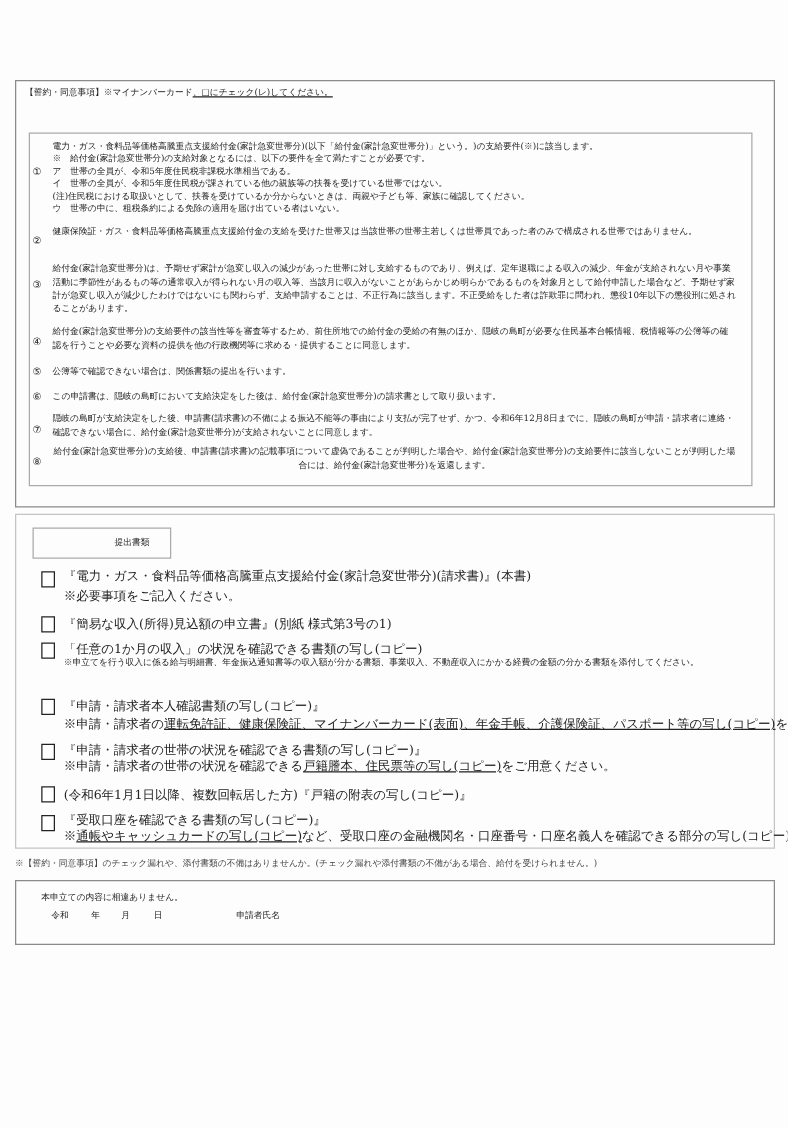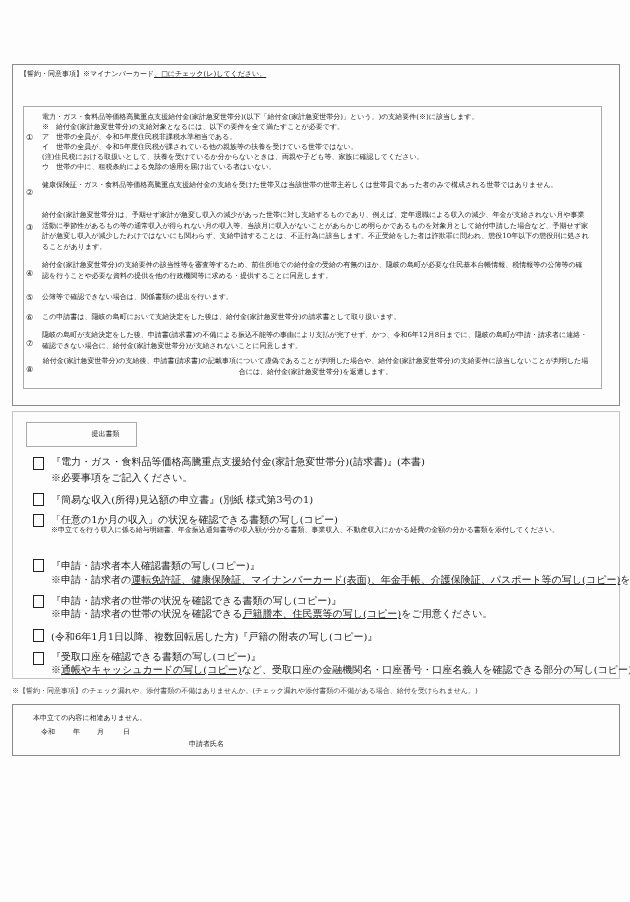--- a/index.html
+++ b/index.html
@@ -130,14 +130,14 @@
 </div>
 
 <div class="abs t" style="left:12px; top:686px; color:#444;">※【誓約・同意事項】のチェック漏れや、添付書類の不備はありませんか。(チェック漏れや添付書類の不備がある場合、給付を受けられません。)</div>
 
 <div class="abs box-outer" style="left:12px; top:704px; width:606px; height:50px;">
   <div class="abs t" style="left:20px; top:8px;">本申立ての内容に相違ありません。</div>
   <div class="abs t" style="left:28px; top:22px;">令和</div>
   <div class="abs t" style="left:60px; top:22px;"><span>年</span></div>
   <div class="abs t" style="left:84px; top:22px;"><span>月</span></div>
   <div class="abs t" style="left:110px; top:22px;"><span>日</span></div>
-  <div class="abs t" style="left:176px; top:22px;margin-top:12px;"><span>申請者氏名</span></div>
+  <div class="abs t" style="left:176px; top:22px;"><span>申請者氏名</span></div>
 </div>
 
 </body></html>

